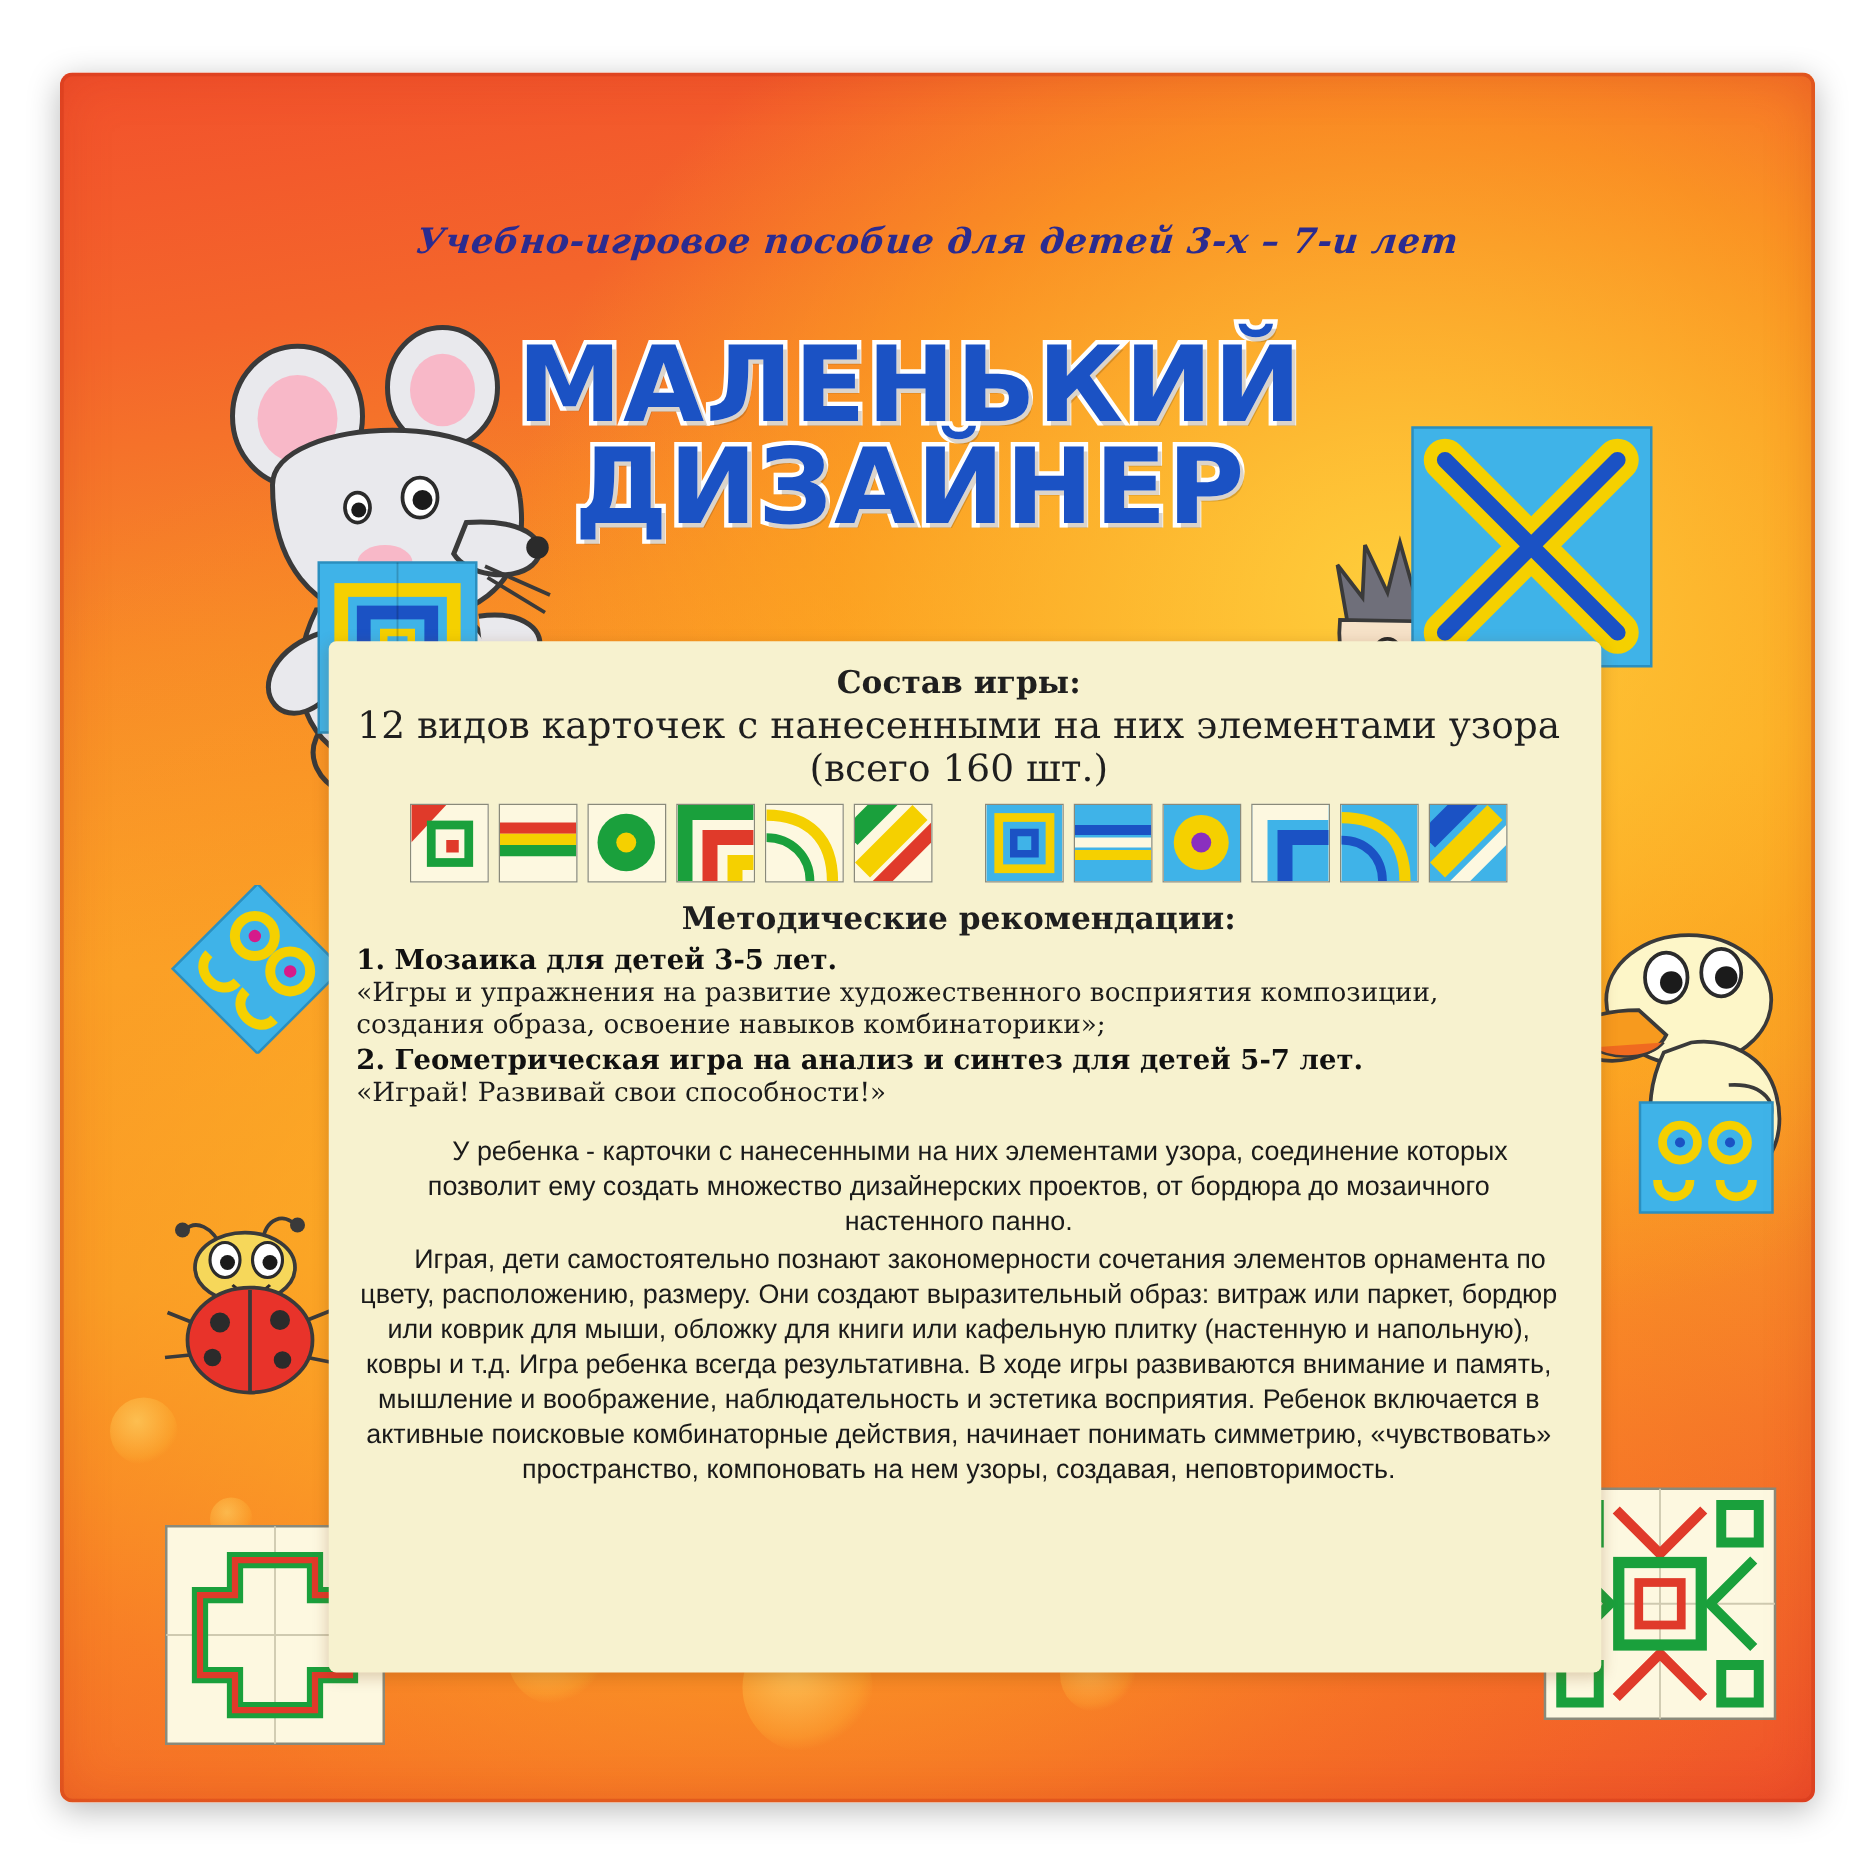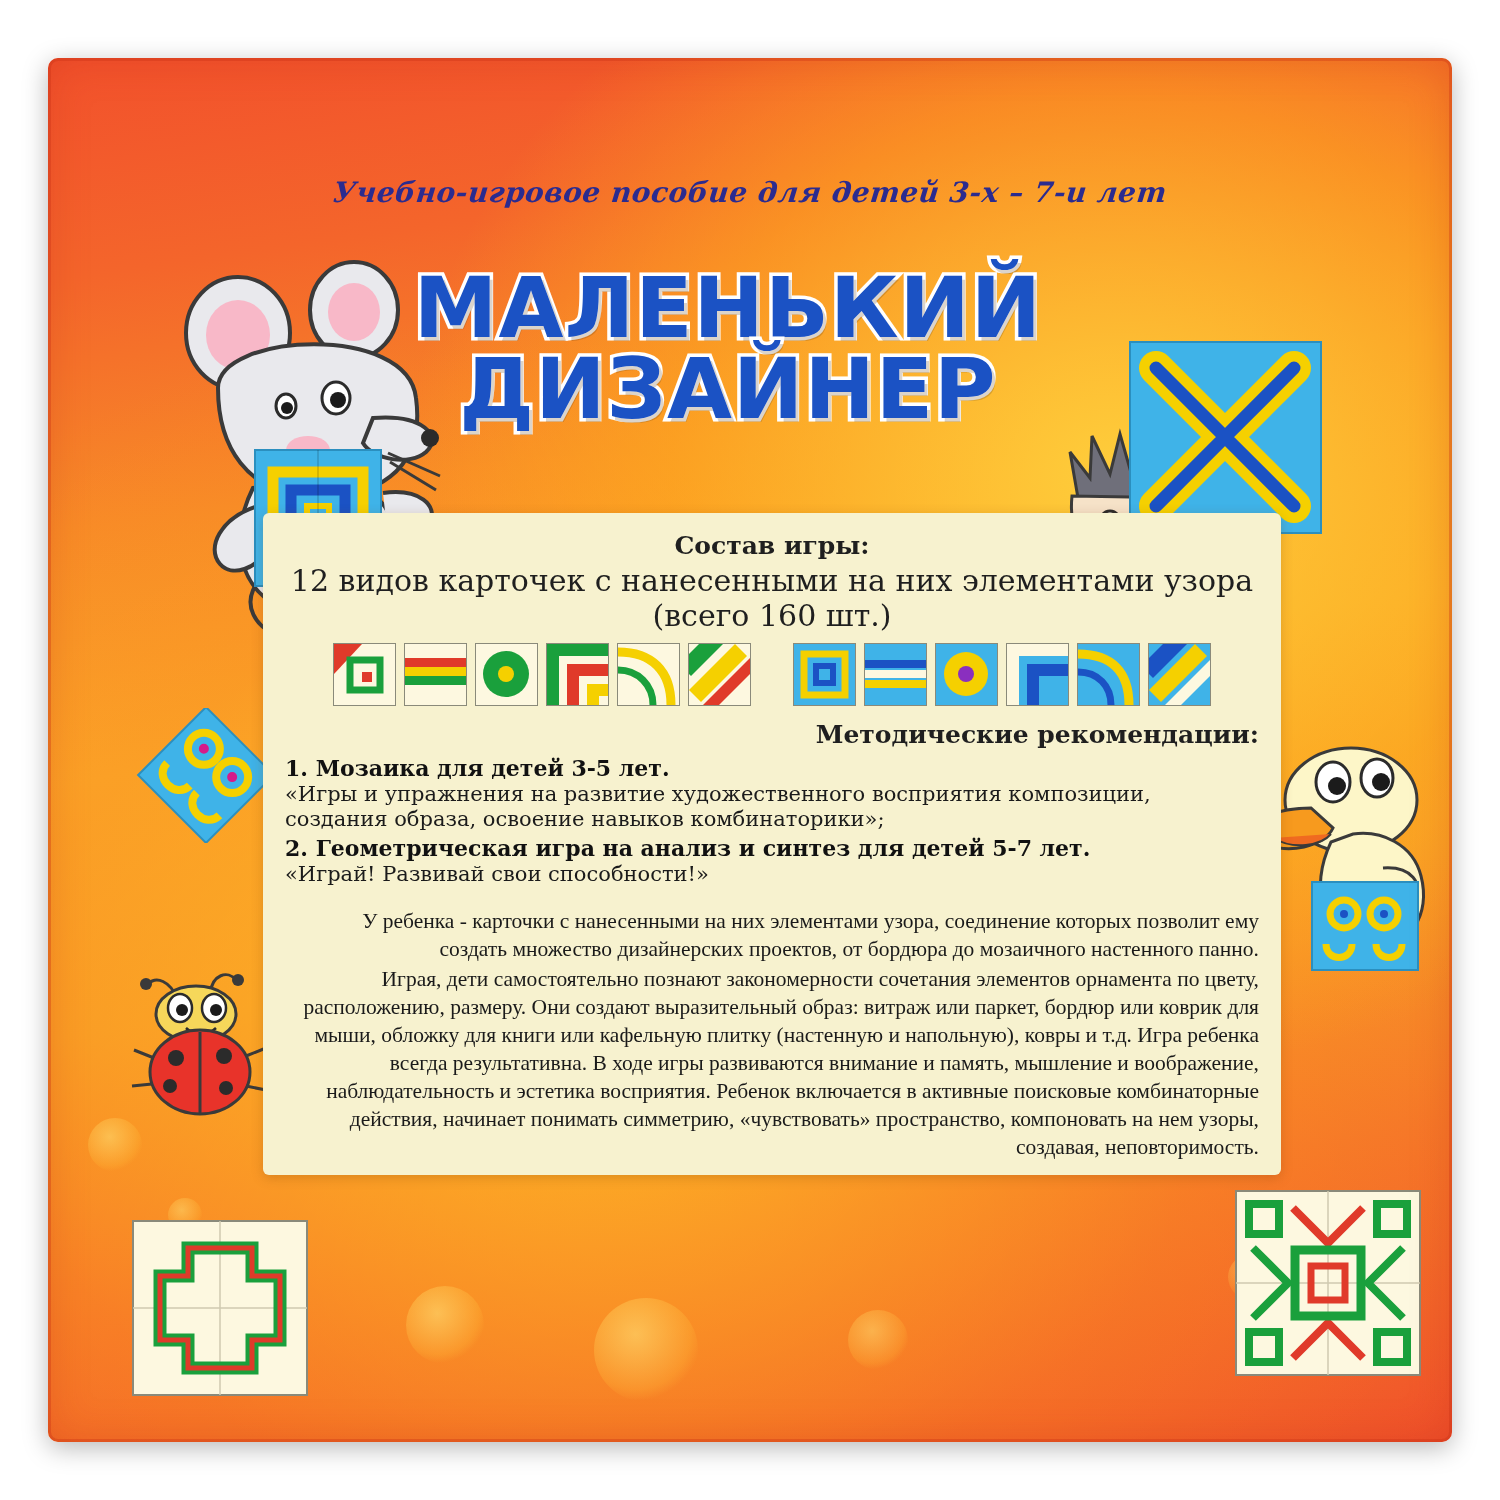--- a/index.html
+++ b/index.html
@@ -83,25 +83,25 @@
        3px 4px 0 rgba(90,60,20,0.22);
     display: block;
   }
 
   
   #panel {
     position: absolute;
     left: 215px;
     top: 455px;
     width: 1018px;
-    height: 662px;
+    height: 825px;
     background: #f7f2cf;
     border-radius: 6px;
     box-shadow: 0 3px 12px rgba(120,60,10,0.25);
-    padding: 14px 22px 10px 22px;
+    padding: 14px 32px 10px 22px;
     box-sizing: border-box;
   }
   .panel-h {
     text-align: center;
     font-family: "DejaVu Serif", serif;
     font-weight: bold;
     font-size: 25px;
     color: #1f1f1f;
     margin: 4px 0 3px 0;
   }
@@ -125,21 +125,21 @@
     height: 63px;
     border: 1px solid #8a8a7a;
     position: relative;
     overflow: hidden;
     background: #fffdf2;
     box-sizing: border-box;
   }
 
   
   .method-h {
-    text-align: right;
+    text-align: center;
     font-family: "DejaVu Serif", serif;
     font-weight: bold;
     font-size: 25px;
     color: #1f1f1f;
     margin: 0 0 6px 0;
   }
   .m-num {
     font-family: "DejaVu Serif", serif;
     font-weight: bold;
     font-size: 22px;
@@ -152,27 +152,27 @@
     color: #1b1b1b;
     line-height: 1.18;
     margin: 0 0 3px 0;
   }
 
   
   #body-copy {
     margin-top: 22px;
   }
   #body-copy p {
-    font-family: Liberation Serif, serif;
+    font-family: Liberation Sans, sans-serif;
     font-size: 21.5px;
     line-height: 1.30;
     color: #1a1a1a;
     margin: 0 0 2px 0;
     text-indent: 34px;
-    text-align: right;
+    text-align: center;
   }
 
   
   .deco { position: absolute; pointer-events: none; }
 </style>
 </head>
 <body>
 
 <div id="box">
 

